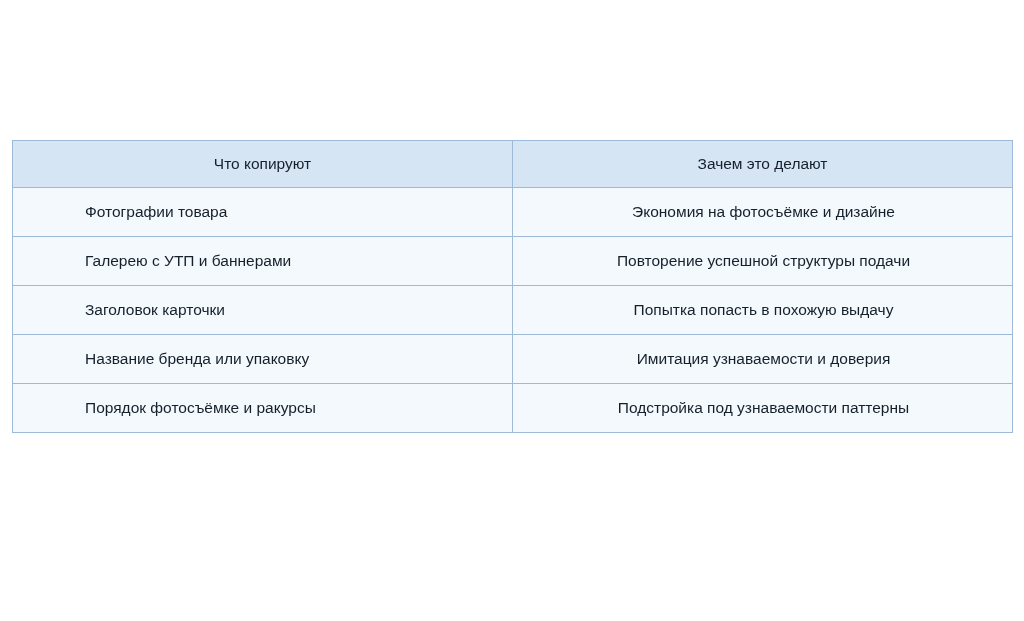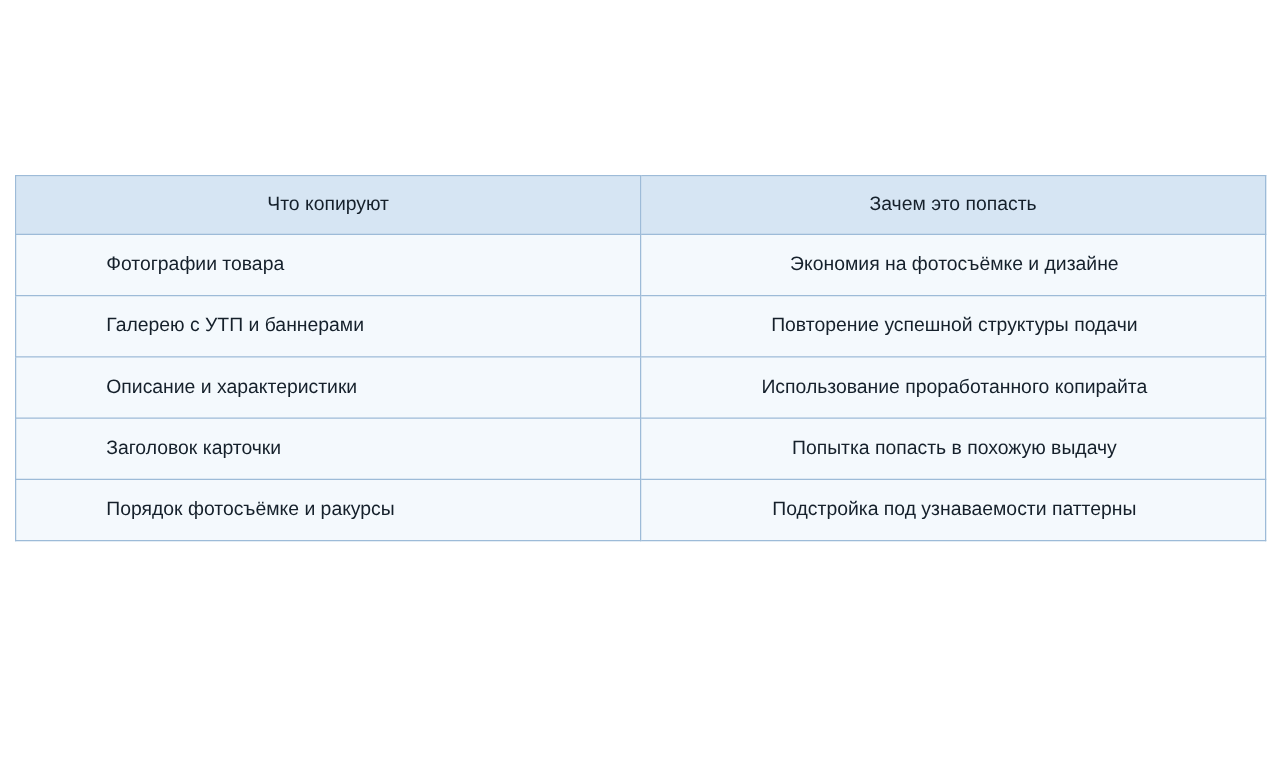--- a/index.html
+++ b/index.html
@@ -71,39 +71,39 @@
 <div class="page">
   <div class="table-wrap">
     <table class="compare">
       <colgroup>
         <col class="c1">
         <col class="c2">
       </colgroup>
       <thead>
         <tr>
           <th>Что копируют</th>
-          <th>Зачем это попасть</th>
+          <th>Зачем это делают</th>
         </tr>
       </thead>
       <tbody>
         <tr>
           <td class="col-left">Фотографии товара</td>
           <td class="col-right">Экономия на фотосъёмке и дизайне</td>
         </tr>
         <tr>
           <td class="col-left">Галерею с УТП и баннерами</td>
           <td class="col-right">Повторение успешной структуры подачи</td>
         </tr>
         <tr>
-          <td class="col-left">Описание и характеристики</td>
-          <td class="col-right">Использование проработанного копирайта</td>
+          <td class="col-left">Заголовок карточки</td>
+          <td class="col-right">Попытка попасть в похожую выдачу</td>
         </tr>
         <tr>
-          <td class="col-left">Заголовок карточки</td>
-          <td class="col-right">Попытка попасть в похожую выдачу</td>
+          <td class="col-left">Название бренда или упаковку</td>
+          <td class="col-right">Имитация узнаваемости и доверия</td>
         </tr>
         <tr>
           <td class="col-left">Порядок фотосъёмке и ракурсы</td>
           <td class="col-right">Подстройка под узнаваемости паттерны</td>
         </tr>
       </tbody>
     </table>
   </div>
 </div>
 

